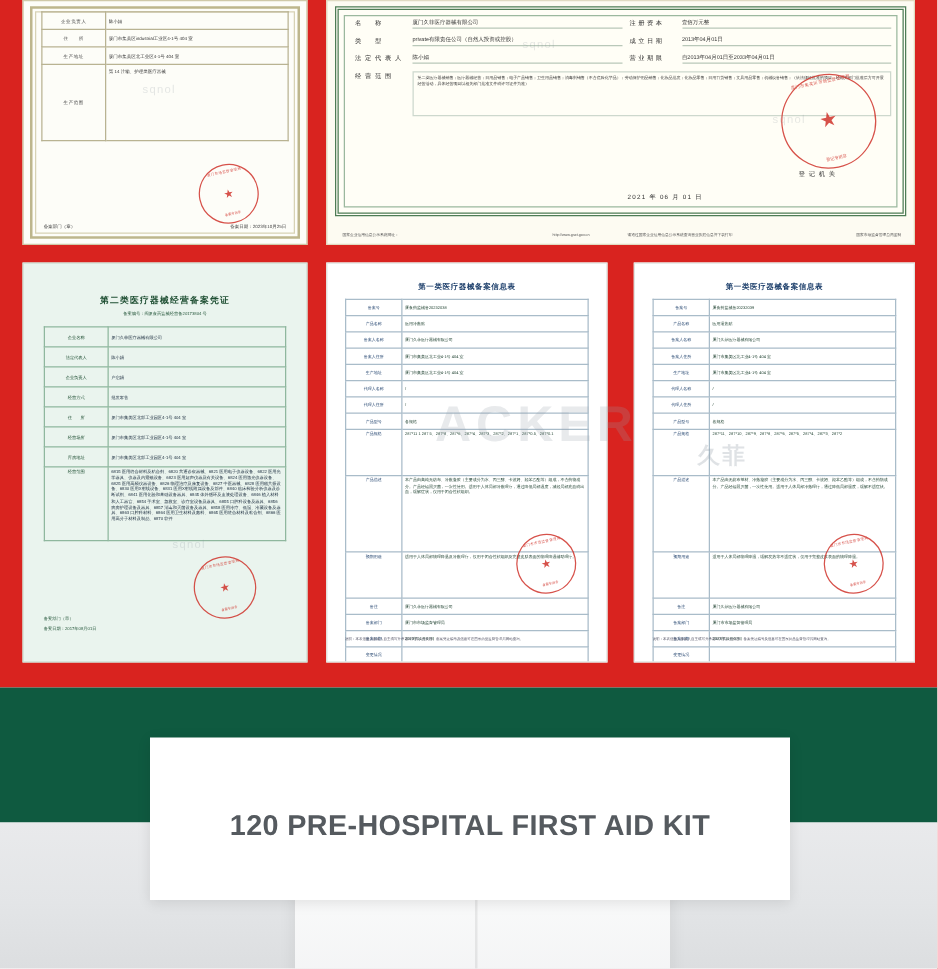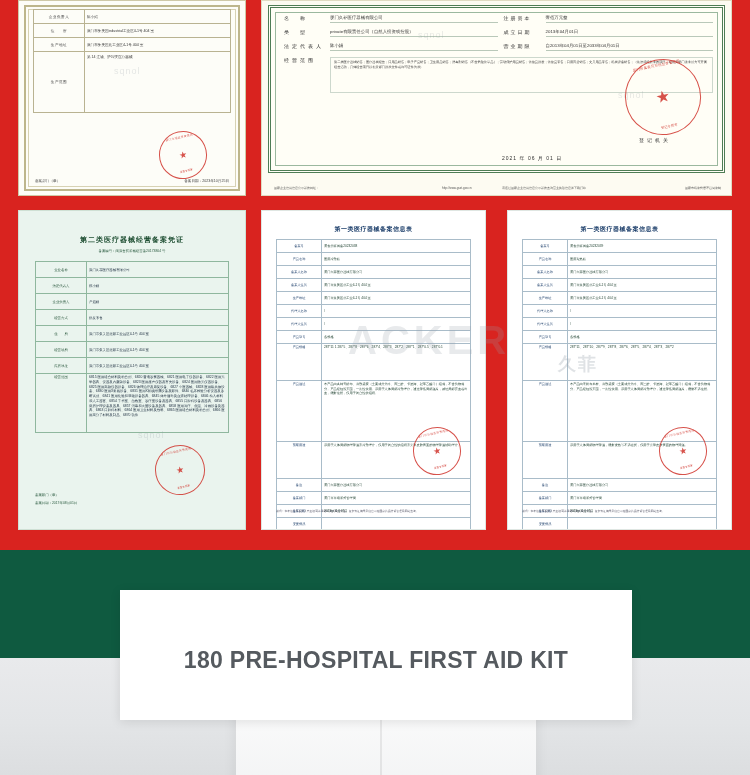--- a/index.html
+++ b/index.html
@@ -712,16 +712,16 @@
   </div>
 
   <div class="green-band"></div>
 
   <div class="photo-area">
     <div class="coat-neck"></div>
     <div class="coat"></div>
   </div>
 
   <div class="title-card">
-    <div class="title-sub">180 PRE-HOSPITAL FIRST AID KIT</div>
+    <div class="title-sub">120 PRE-HOSPITAL FIRST AID KIT</div>
   </div>
 
 </div>
 
 </body></html>

